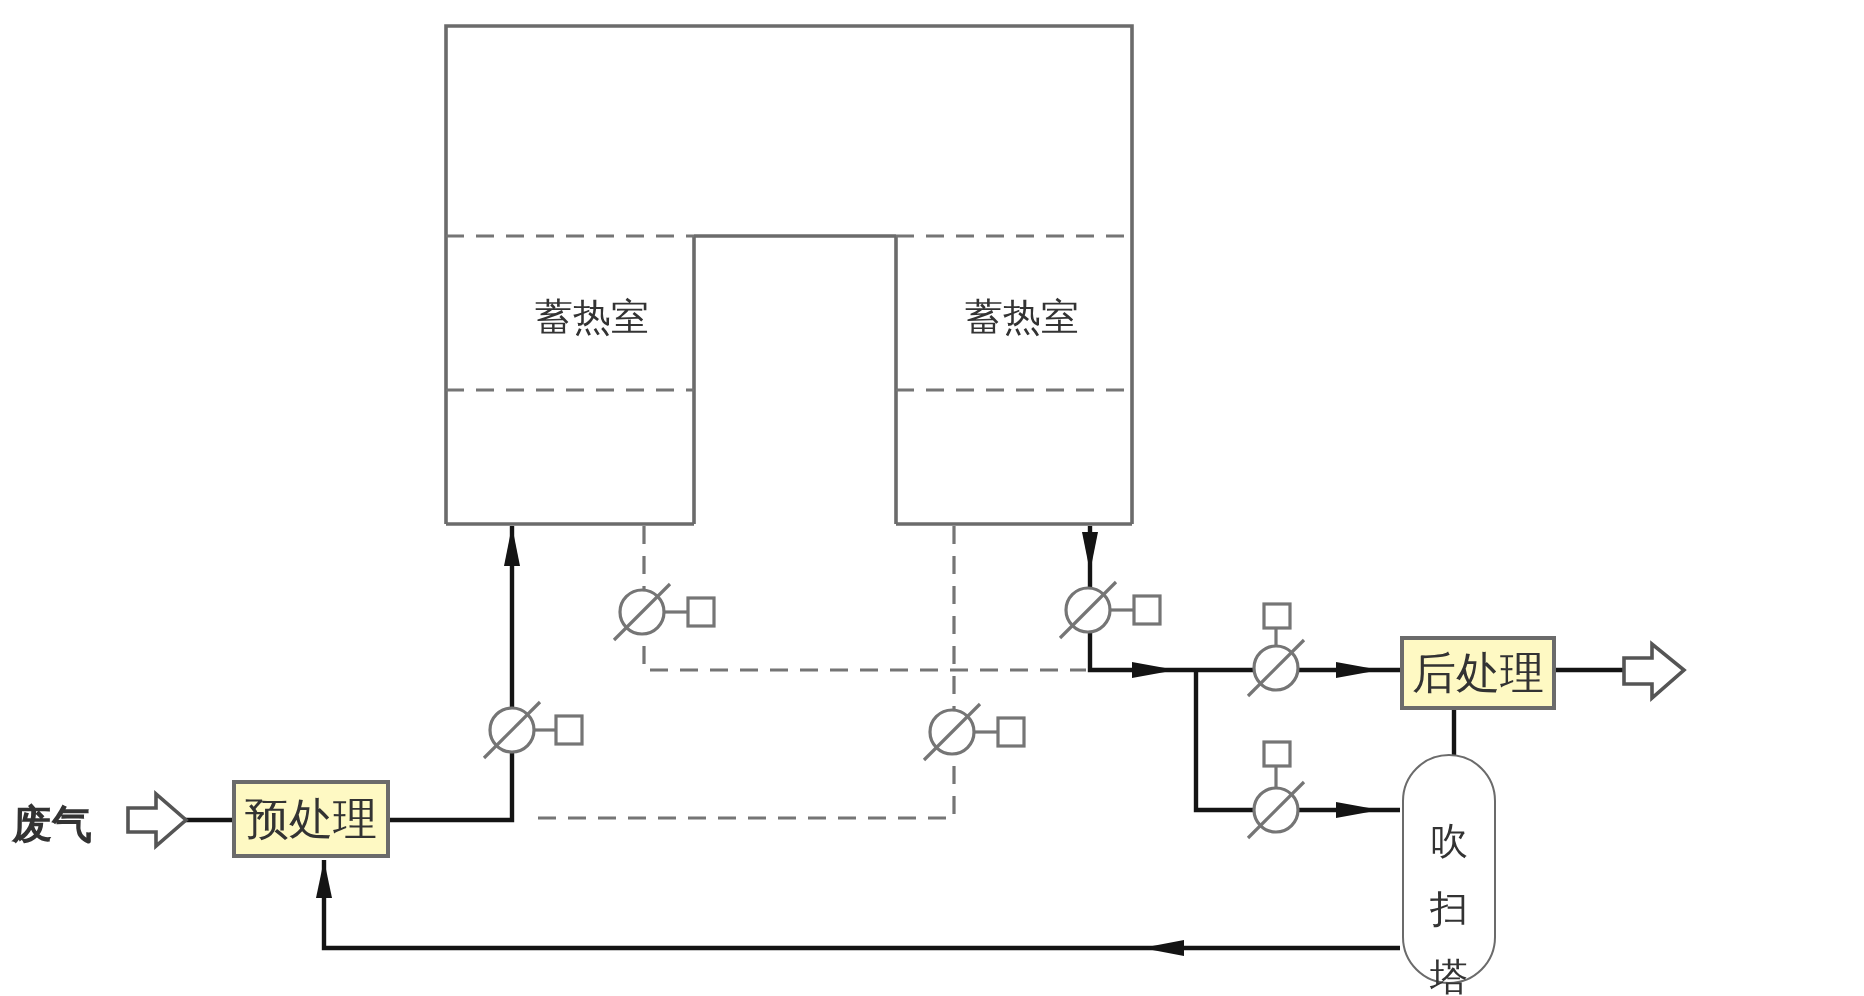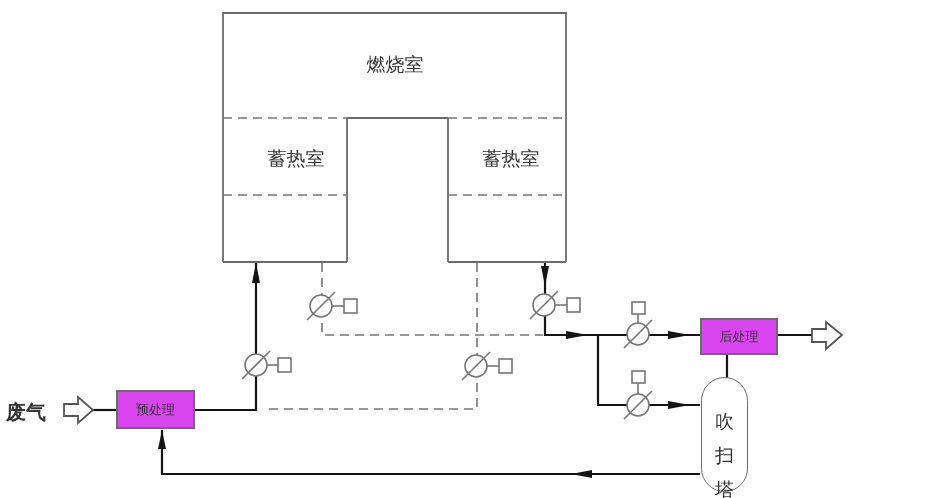--- a/index.html
+++ b/index.html
@@ -4,22 +4,22 @@
 <style>
   html,body{margin:0;padding:0;background:#fff;}
   .stage{
     position:relative;width:932px;height:498px;background:#ffffff;overflow:hidden;
     font-family:"DejaVu Serif","Liberation Serif",serif;color:#333;
   }
   .stage svg{position:absolute;left:0;top:0;}
   .lbl{position:absolute;font-size:19px;color:#333;white-space:nowrap;}
   .lbl.center{text-align:center;}
   .pbox{
-    position:absolute;box-sizing:border-box;border:2px solid #6b6b6b;background:#d946ef;
-    display:flex;align-items:center;justify-content:center;font-size:13px;color:#333;
+    position:absolute;box-sizing:border-box;border:2px solid #6b6b6b;background:#fef9c3;
+    display:flex;align-items:center;justify-content:center;font-size:22px;color:#333;
   }
   .tower{
     position:absolute;box-sizing:border-box;left:701px;top:377px;width:47px;height:115px;
     border:1.7px solid #6b6b6b;border-radius:24px;background:#fff;
   }
   .tower .tower-text{
     width:22px;margin:26px auto 0;word-break:break-all;line-height:34px;
     text-align:center;font-size:19px;color:#333;
   }
   .io-label{position:absolute;font-size:20px;color:#333;white-space:nowrap;}
@@ -121,19 +121,18 @@
     <div class="tower-text">吹扫塔</div>
   </div>
 
   <div class="pbox" style="left:116px;top:390px;width:79px;height:39px;">
     <span>预处理</span>
   </div>
   <div class="pbox" style="left:700px;top:318px;width:78px;height:37px;">
     <span>后处理</span>
   </div>
 
-  <div class="lbl center" style="left:335px;top:52px;width:120px;">燃烧室</div>
   <div class="lbl center" style="left:246px;top:146px;width:100px;">蓄热室</div>
   <div class="lbl center" style="left:461px;top:146px;width:100px;">蓄热室</div>
 
   <div class="io-label" style="left:6px;top:399px;font-weight:bold;">废气</div>
 
 </div>
 
 </body></html>

